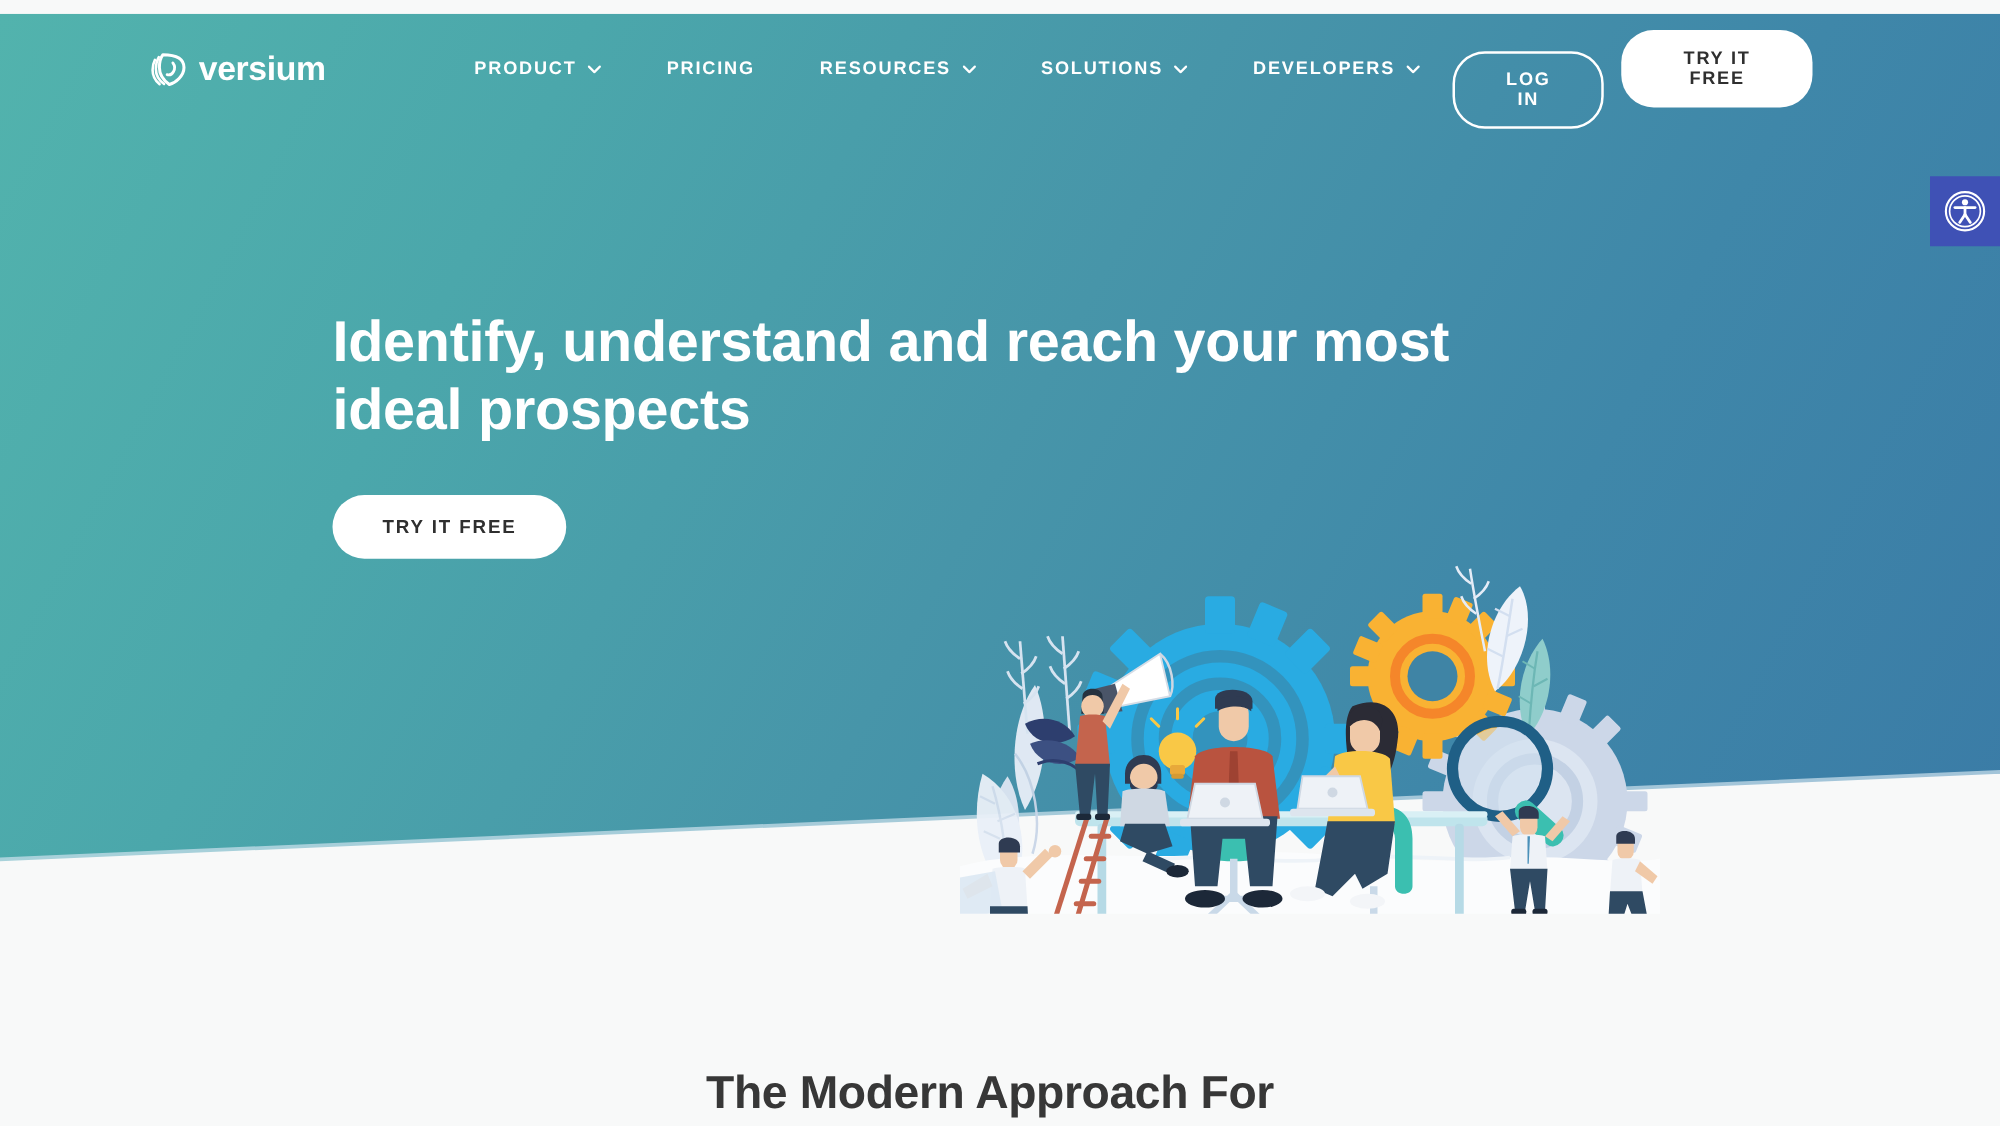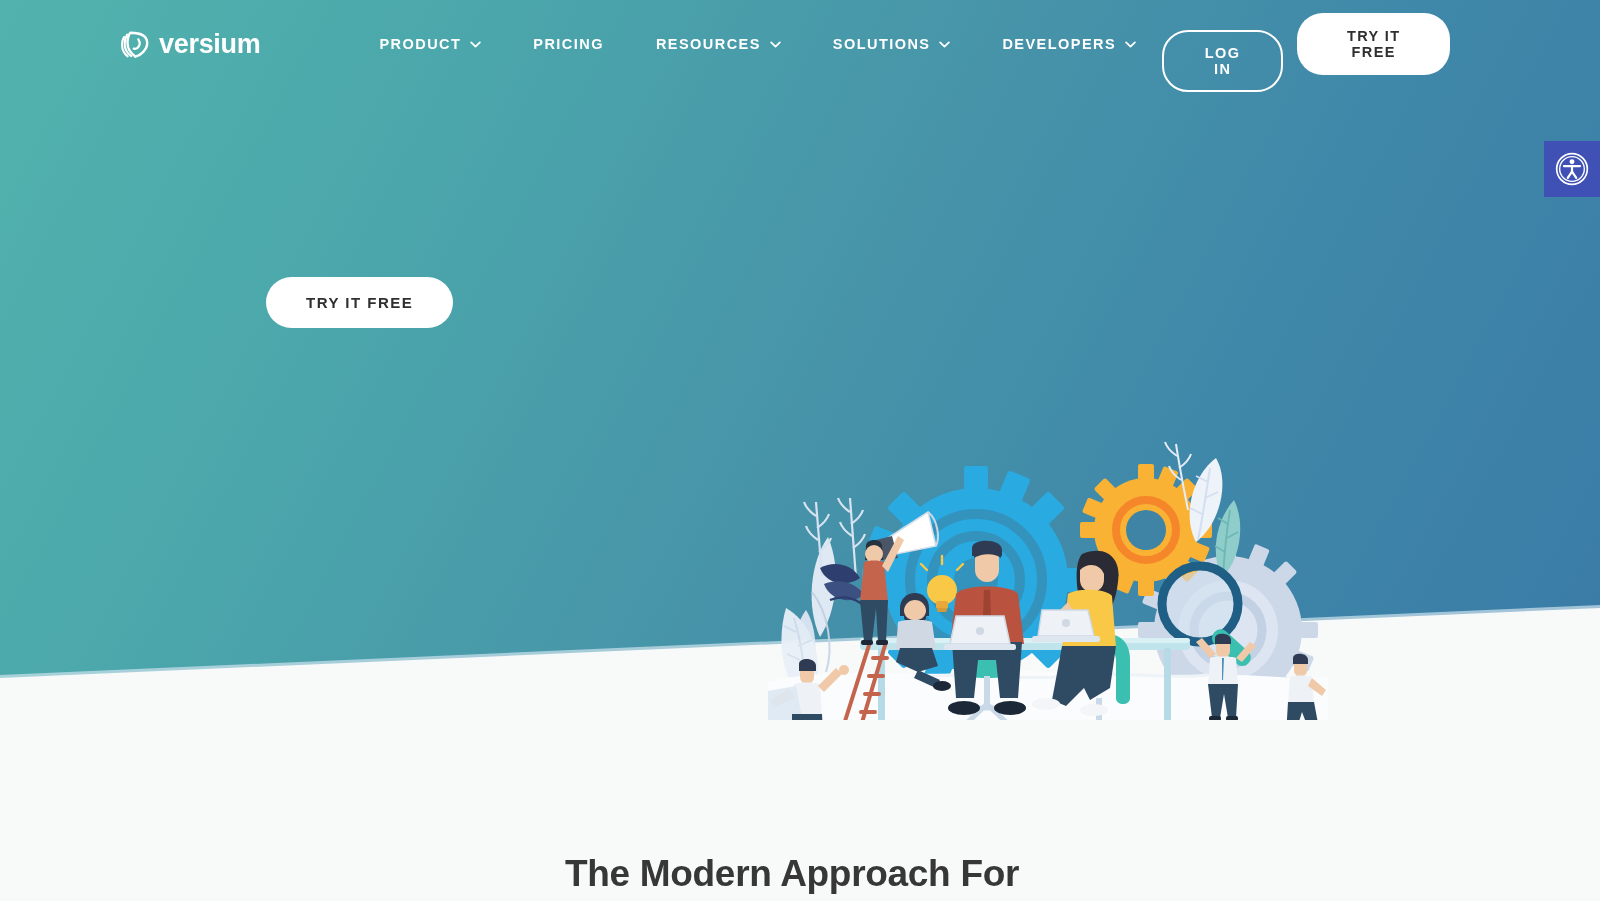--- a/index.html
+++ b/index.html
@@ -5,21 +5,21 @@
   * { margin:0; padding:0; box-sizing:border-box; }
   html, body {
     width:1600px; height:901px;
     overflow:hidden;
     font-family:"Liberation Sans", sans-serif;
     background:#f8f9f9;
   }
 
   
   .hero {
-    position:absolute; top:0; left:0;
+    position:absolute; top:11px; left:0;
     width:1600px; height:720px;
     overflow:hidden;
   }
   .hero-bg {
     position:absolute; inset:0;
     background:linear-gradient(118deg,#52b3ad 0%, #4ba7ab 24%, #4795a9 50%, #3f87a9 74%, #3a7ba6 100%);
   }
   
   .hero-wedge {
     position:absolute; left:0; top:0; width:1600px; height:720px;
@@ -490,20 +490,21 @@
       </div>
     </div>
 
     <div class="nav-actions">
       <button class="btn-login">LOG IN</button>
       <button class="btn-try-nav">TRY IT FREE</button>
     </div>
   </nav>
 
   <div class="hero-content">
+    <h1 class="hero-title">Identify, understand and reach your most ideal prospects</h1>
     <button class="btn-try-hero">TRY IT FREE</button>
   </div>
 </div>
 
 <div class="a11y-widget">
   <span>
     <svg viewBox="0 0 40 40" xmlns="http://www.w3.org/2000/svg">
       <circle cx="20" cy="20" r="18" fill="none" stroke="#ffffff" stroke-width="2"></circle>
       <circle cx="20" cy="20" r="14.5" fill="none" stroke="#ffffff" stroke-width="1.6"></circle>
       <circle cx="20" cy="11.5" r="2.9" fill="#ffffff"></circle>

